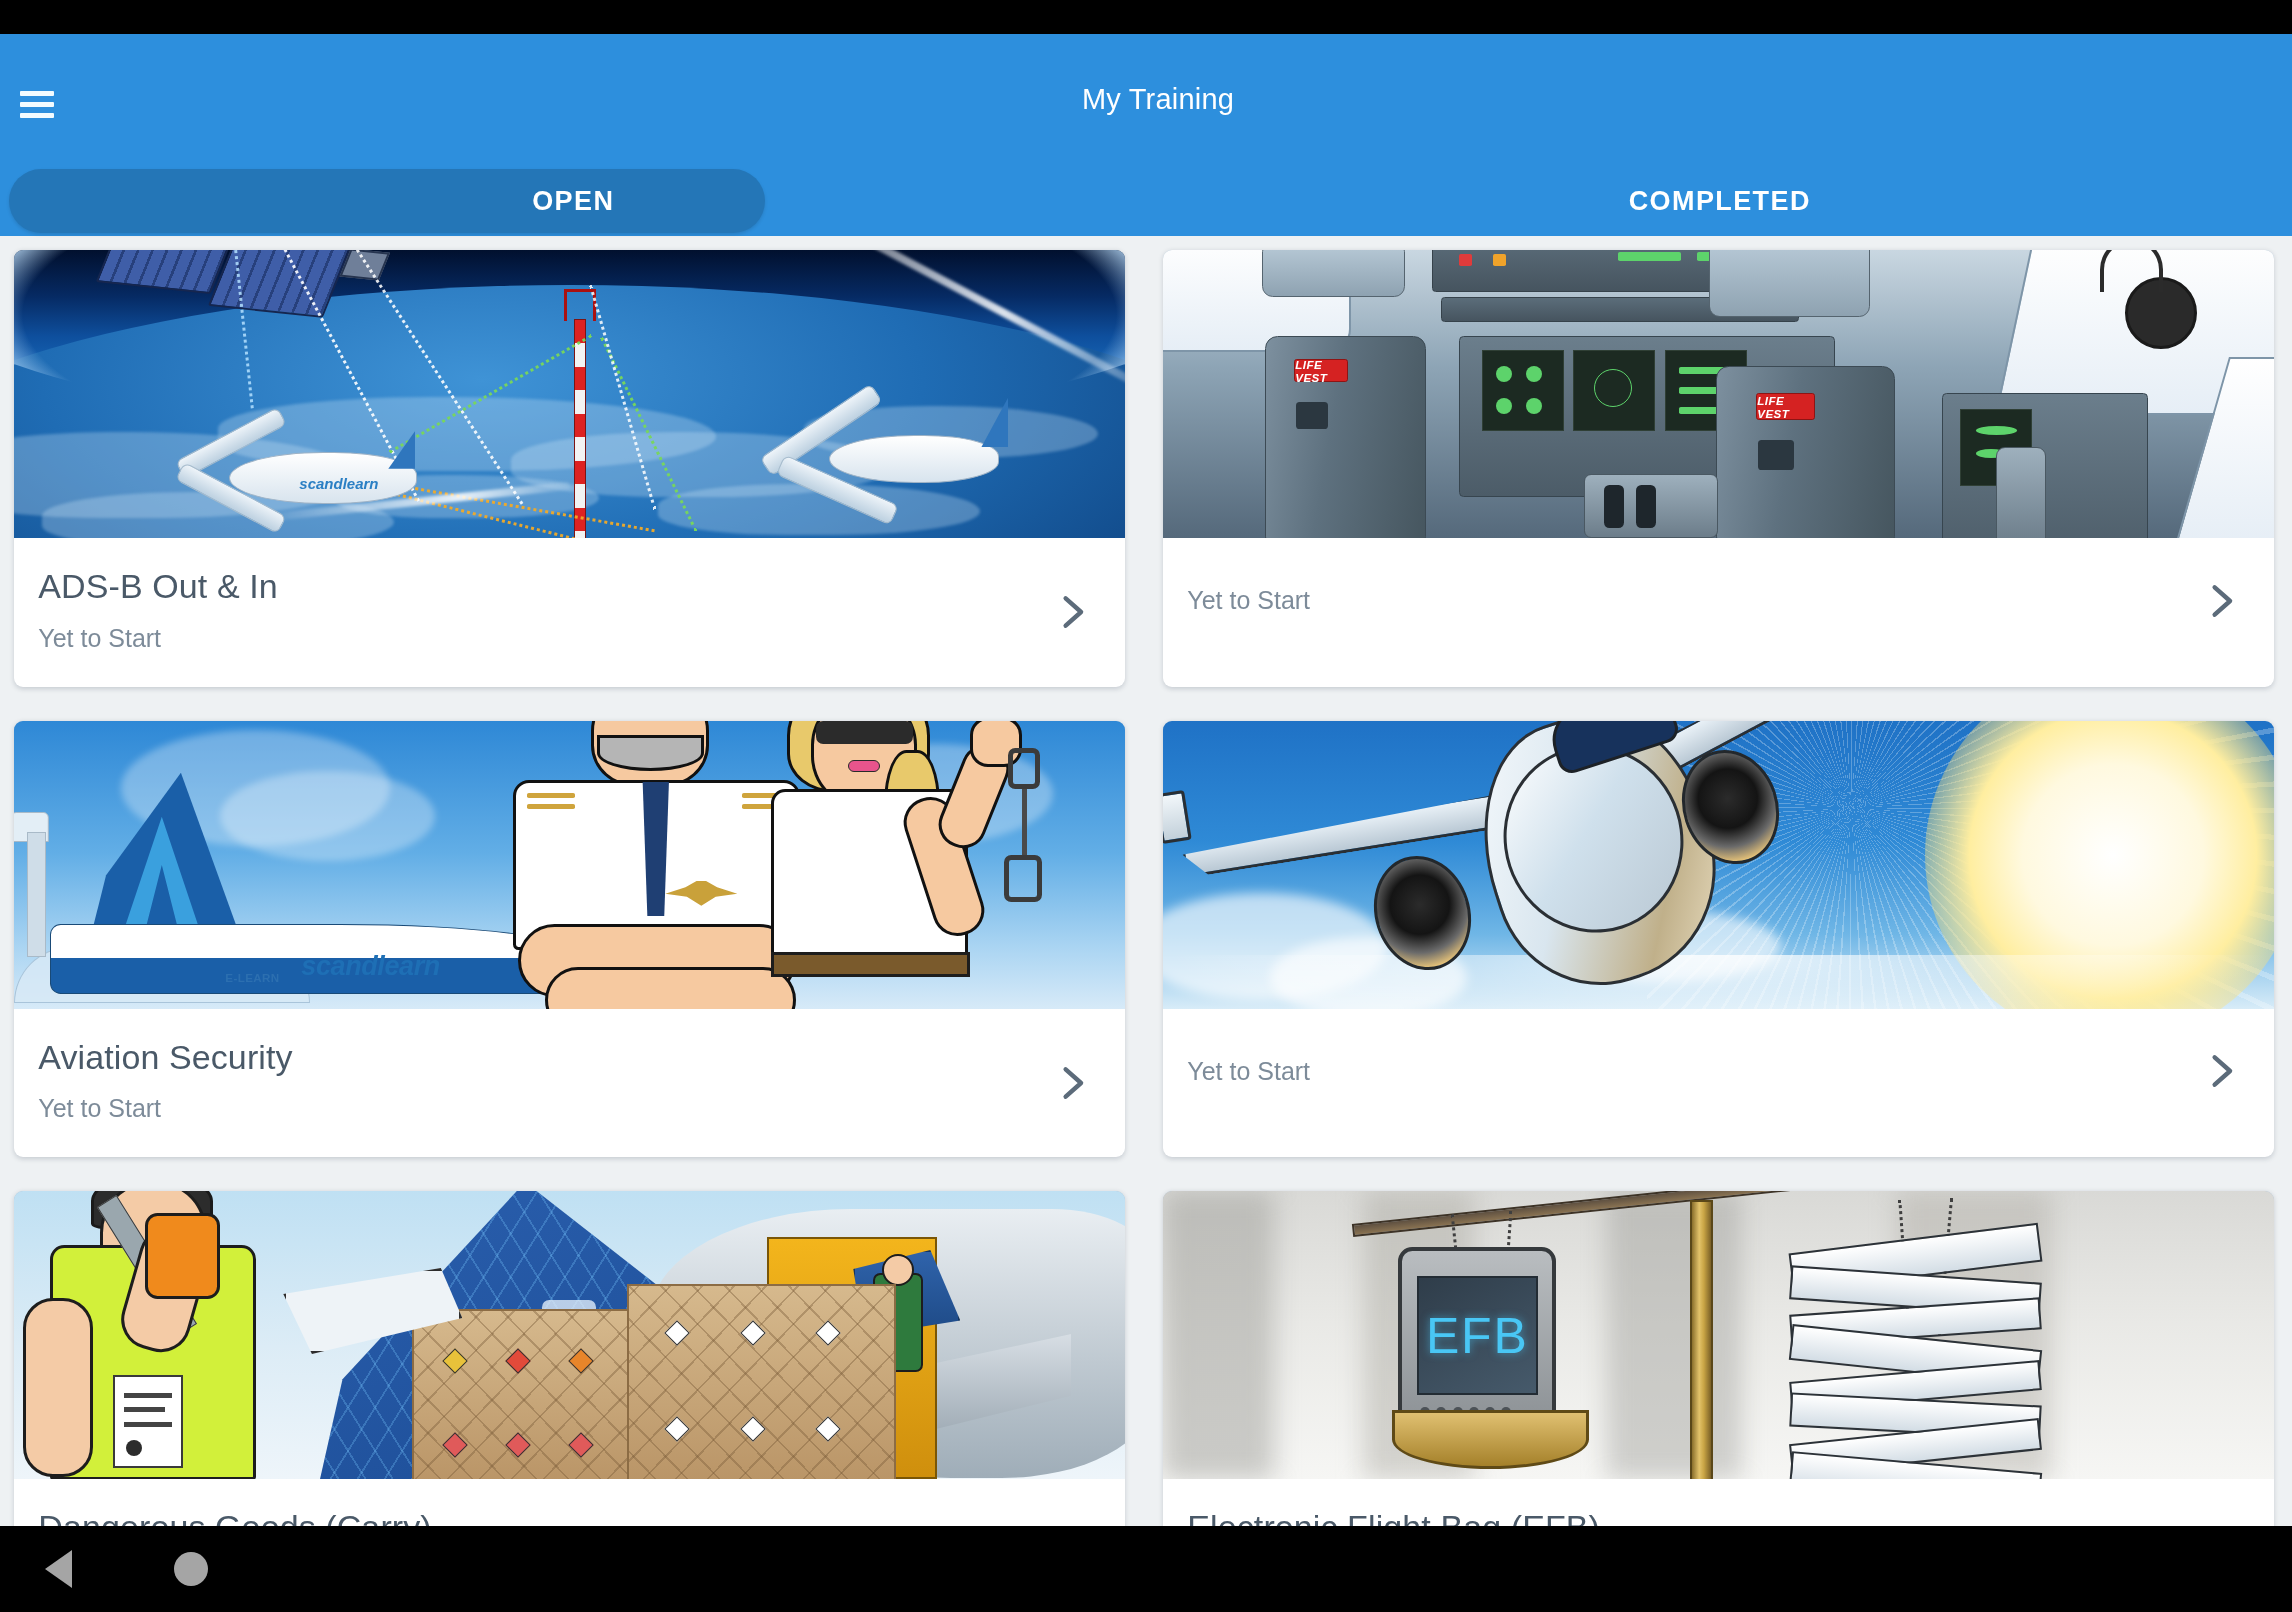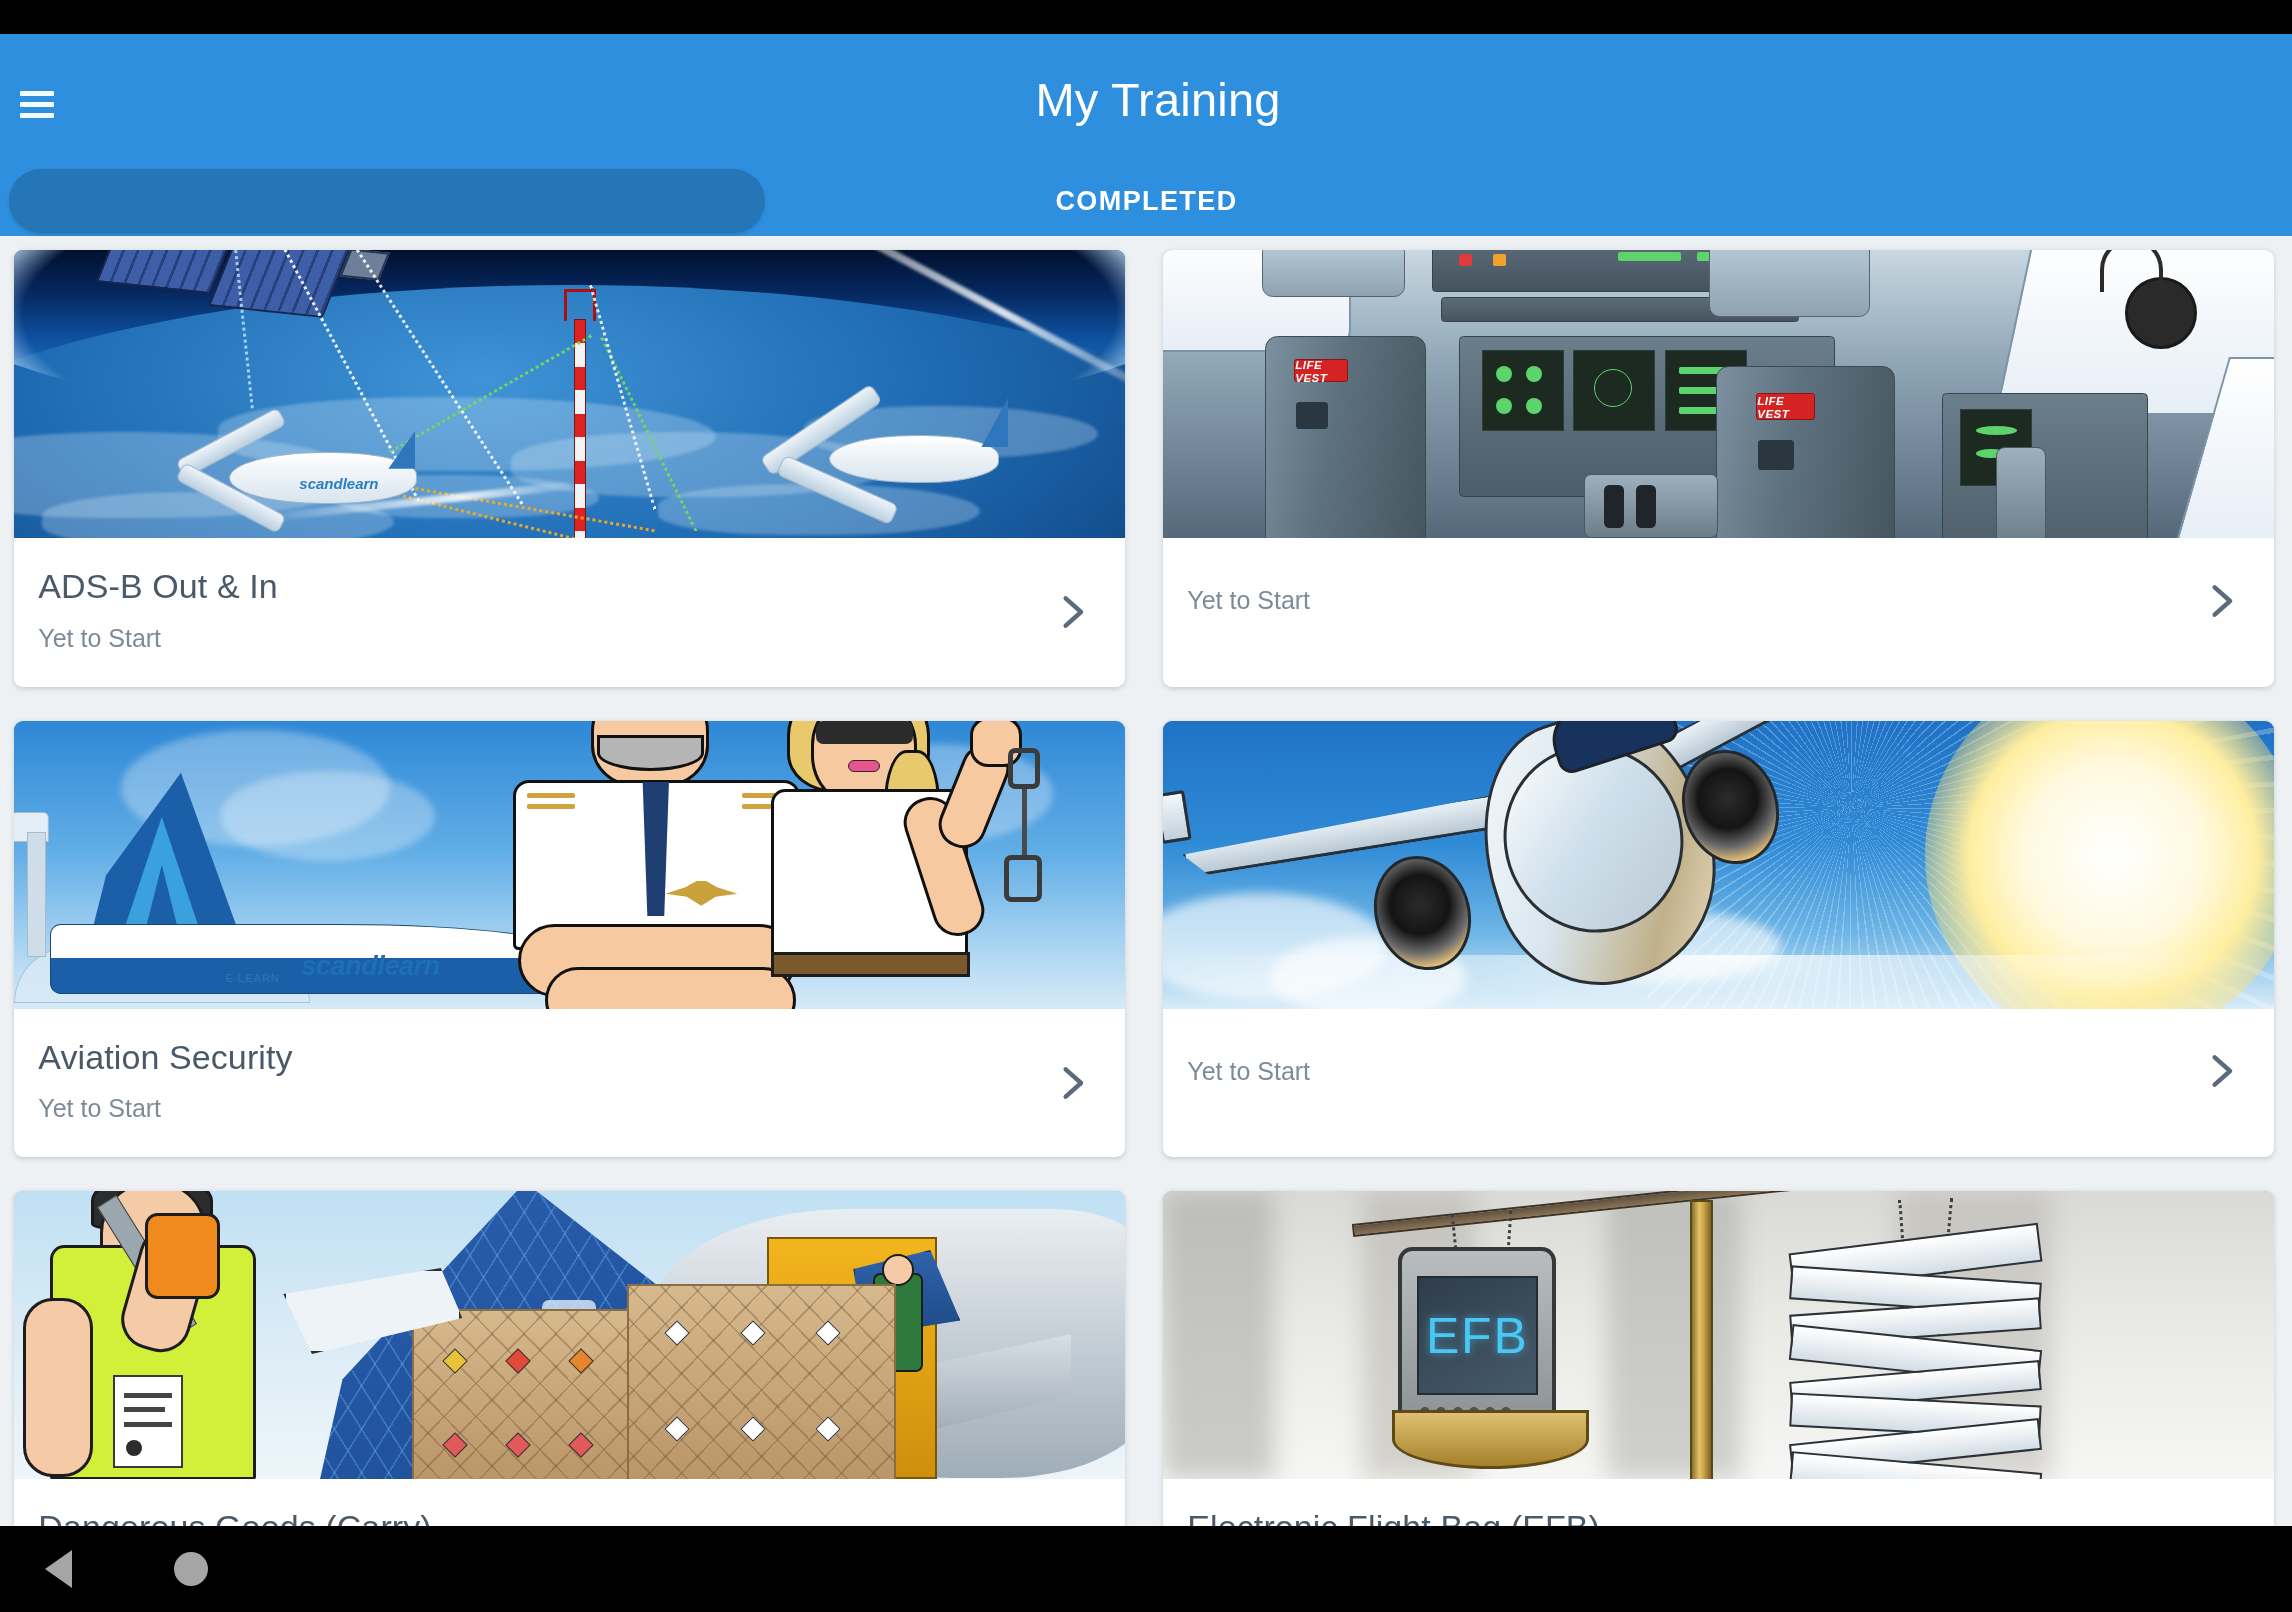--- a/index.html
+++ b/index.html
@@ -26,21 +26,21 @@
     position:absolute; left:19.7px; top:57px;
     width:34px; height:27px;
     display:flex; flex-direction:column; justify-content:space-between;
     cursor:pointer;
   }
   .hamburger span { display:block; height:5.4px; width:100%; background:#f2fbff; border-radius:0.9px; }
   .app-title {
     position:absolute; left:0; right:0; top:0;
     height:131px;
     display:flex; align-items:center; justify-content:center;
-    color:#ffffff; font-size:47px; font-weight:400;
+    color:#ffffff; font-size:29px; font-weight:400;
     letter-spacing:0.2px;
     padding-left:23px;
   }
 
   
   .tabs {
     position:relative;
     display:flex; height:72px; width:100%;
   }
   .tab {
@@ -511,20 +511,21 @@
       <div class="hamburger">
         <span></span>
         <span></span>
         <span></span>
       </div>
       <div class="app-title">My Training</div>
     </div>
 
     <div class="tabs">
       <div class="tab-pill"></div>
+      <div class="tab">OPEN</div>
       <div class="tab">COMPLETED</div>
     </div>
   </div>
 
   <div class="content">
     <div class="grid">
 
       <div class="card">
         <div class="card-img">
           <div class="ill adsb">

